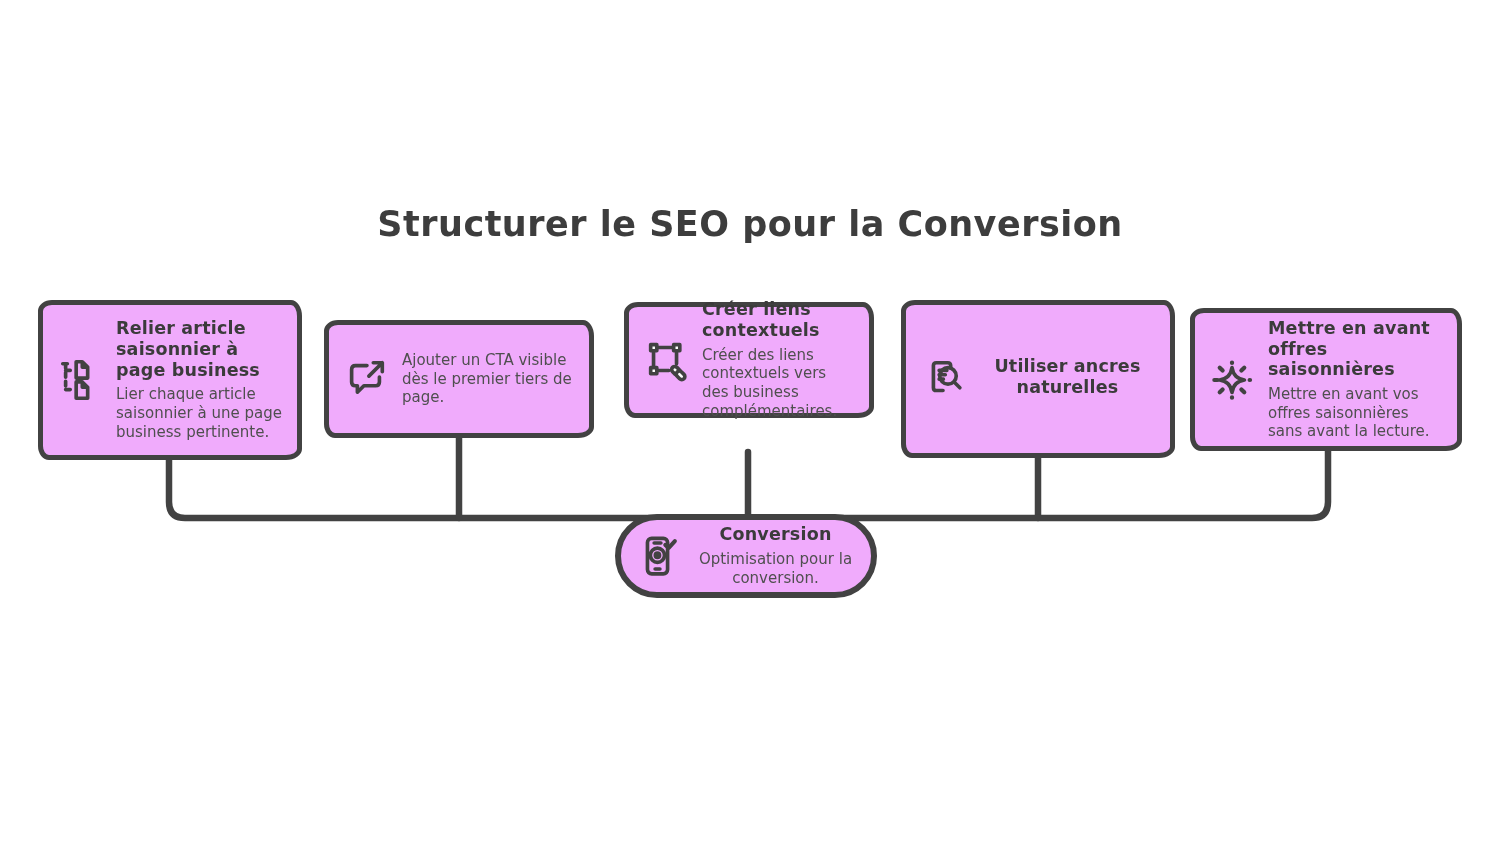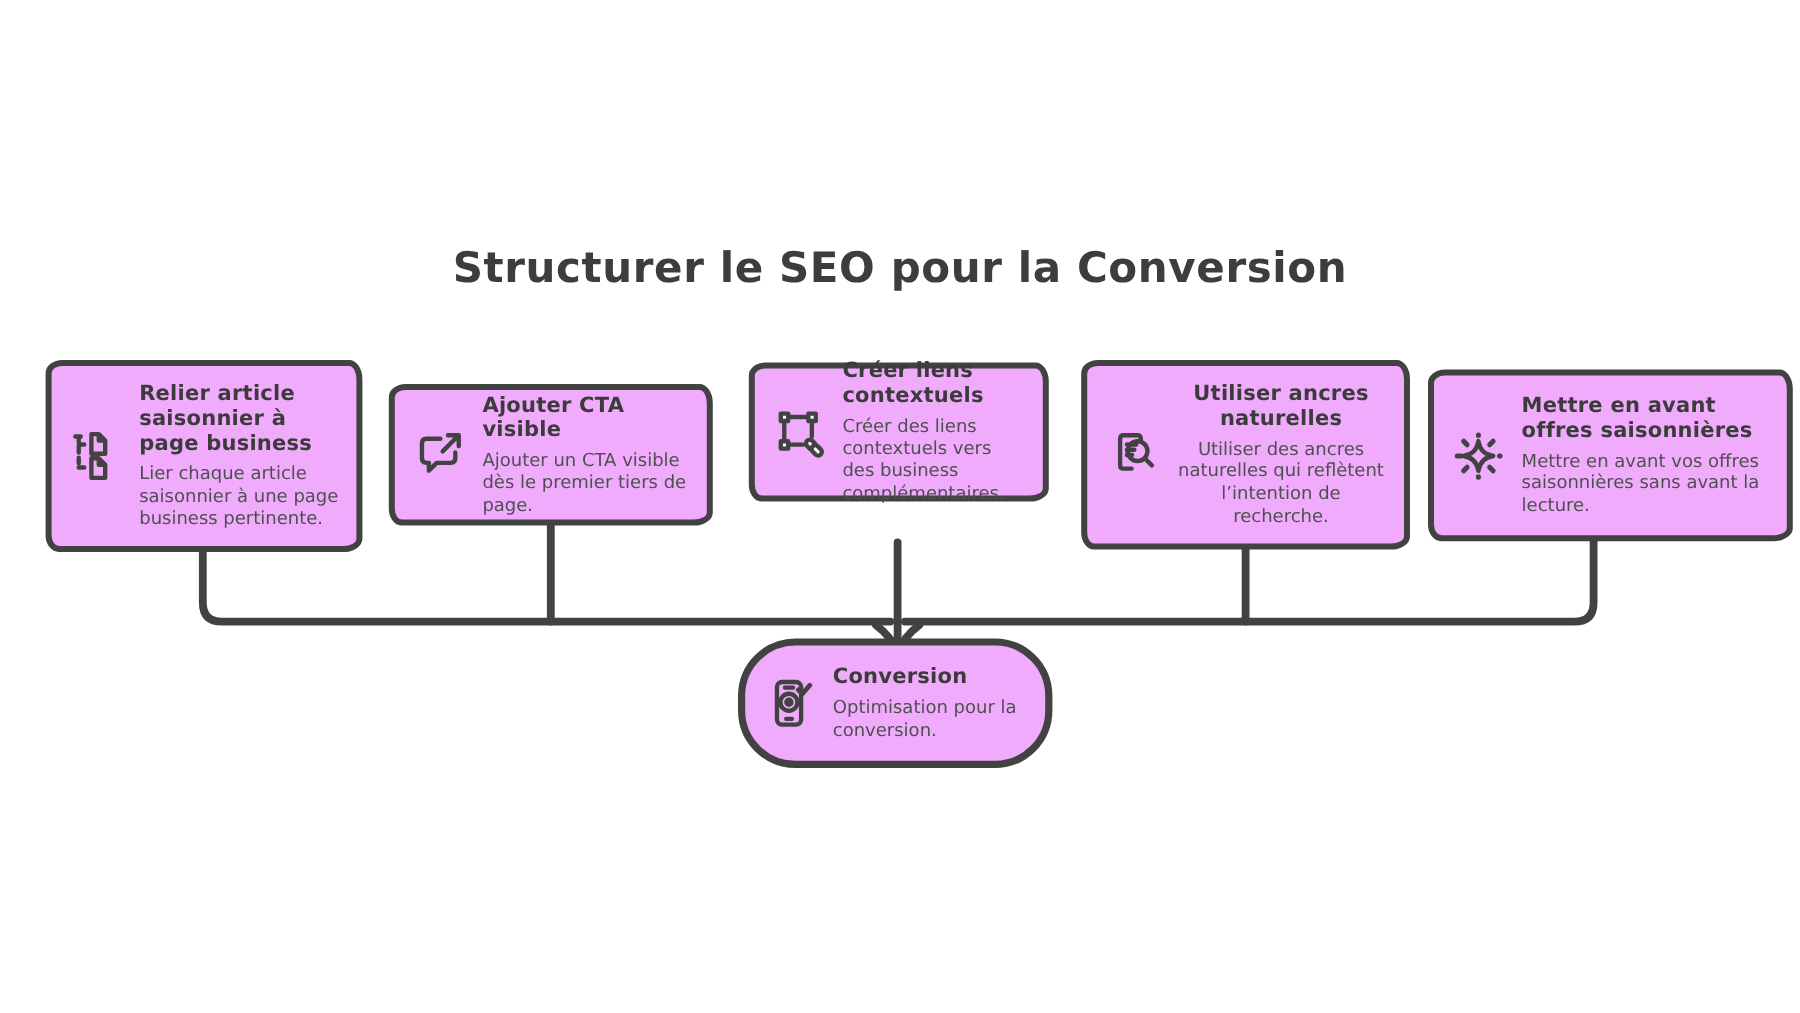--- a/index.html
+++ b/index.html
@@ -69,25 +69,26 @@
   }
   .node-body {
     font-size: 15px;
     line-height: 1.25;
     color: #4f4f4f;
   }
   .n1 { left: 38px;   top: 300px; width: 264px; height: 160px; }
   .n2 { left: 324px;  top: 320px; width: 270px; height: 118px; }
   .n3 { left: 624px;  top: 302px; width: 250px; height: 116px; }
   .n4 { left: 901px;  top: 300px; width: 274px; height: 158px; text-align: center; }
-  .n5 { left: 1190px; top: 308px; width: 304px; height: 143px; }
+  .n5 { left: 1190px; top: 308px; width: 272px; height: 143px; }
   .nconv {
-    left: 615px; top: 532px; width: 262px; height: 108px;
+    left: 615px; top: 514px; width: 262px; height: 84px;
     border-width: 6px;
     border-radius: 48px;
+    text-align: center;
   }
   .icon-stroke {
     fill: none;
     stroke: currentColor;
     stroke-width: 1.9;
     stroke-linecap: round;
     stroke-linejoin: round;
   }
 </style>
 </head>
@@ -125,21 +126,20 @@
   <div class="node n2">
     <span class="icon">
       <svg viewBox="0 0 24 24">
           <g class="icon-stroke">
         <path d="M12.5 5 H6.5 Q4.5 5 4.5 7 v6.5 Q4.5 15.5 6.5 15.5 h1 v3.4 L10.9 15.5 H17 Q19 15.5 19 13.5 V11"></path>
         <path d="M13.5 10.5 L20.5 3.5 M15.8 3.5 h4.7 v4.7"></path>
       </g>
         </svg>
     </span>
     <div class="text">
-      <div class="node-title">Ajouter CTA visible</div>
       <div class="node-body">Ajouter un CTA visible dès le premier tiers de page.</div>
     </div>
   </div>
 
   <div class="node n3">
     <span class="icon">
       <svg viewBox="0 0 24 24">
           <g class="icon-stroke">
         <path d="M5.5 5.5 H17.5 V14 M5.5 5.5 V17.5 H13.5"></path>
         <rect x="4" y="4" width="3.2" height="3.2" fill="#fff"></rect>
@@ -162,21 +162,20 @@
           <g class="icon-stroke">
         <path d="M8.5 3.5 h6 Q16 3.5 16 5 v1 M8.5 3.5 Q7 3.5 7 5 v11.5 Q7 18 8.5 18 h3.5"></path>
         <path d="M10 7.5 h4 M10 9.8 h3.2 M10 12.1 h2.2"></path>
         <circle cx="14.6" cy="10.4" r="4.3"></circle>
         <path d="M17.8 13.6 L20.8 16.6"></path>
       </g>
         </svg>
     </span>
     <div class="text">
       <div class="node-title">Utiliser ancres naturelles</div>
-      <div class="node-body">Utiliser des ancres naturelles qui reflètent l’intention de recherche.</div>
     </div>
   </div>
 
   <div class="node n5">
     <span class="icon">
       <svg viewBox="0 0 24 24">
           <g class="icon-stroke">
         <path d="M12 5.5 Q12.8 11.2 18.5 12 Q12.8 12.8 12 18.5 Q11.2 12.8 5.5 12 Q11.2 11.2 12 5.5 Z"></path>
         <path stroke-width="2.2" d="M5.6 5.6 l1.5 1.5 M18.4 5.6 l-1.5 1.5 M5.6 18.4 l1.5 -1.5 M18.4 18.4 l-1.5 -1.5"></path>
         <path stroke-width="2.2" d="M2.8 12 h1.6 M12 2.9 v0.2 M12 21 v0.2 M21.2 12 h0.2"></path>

